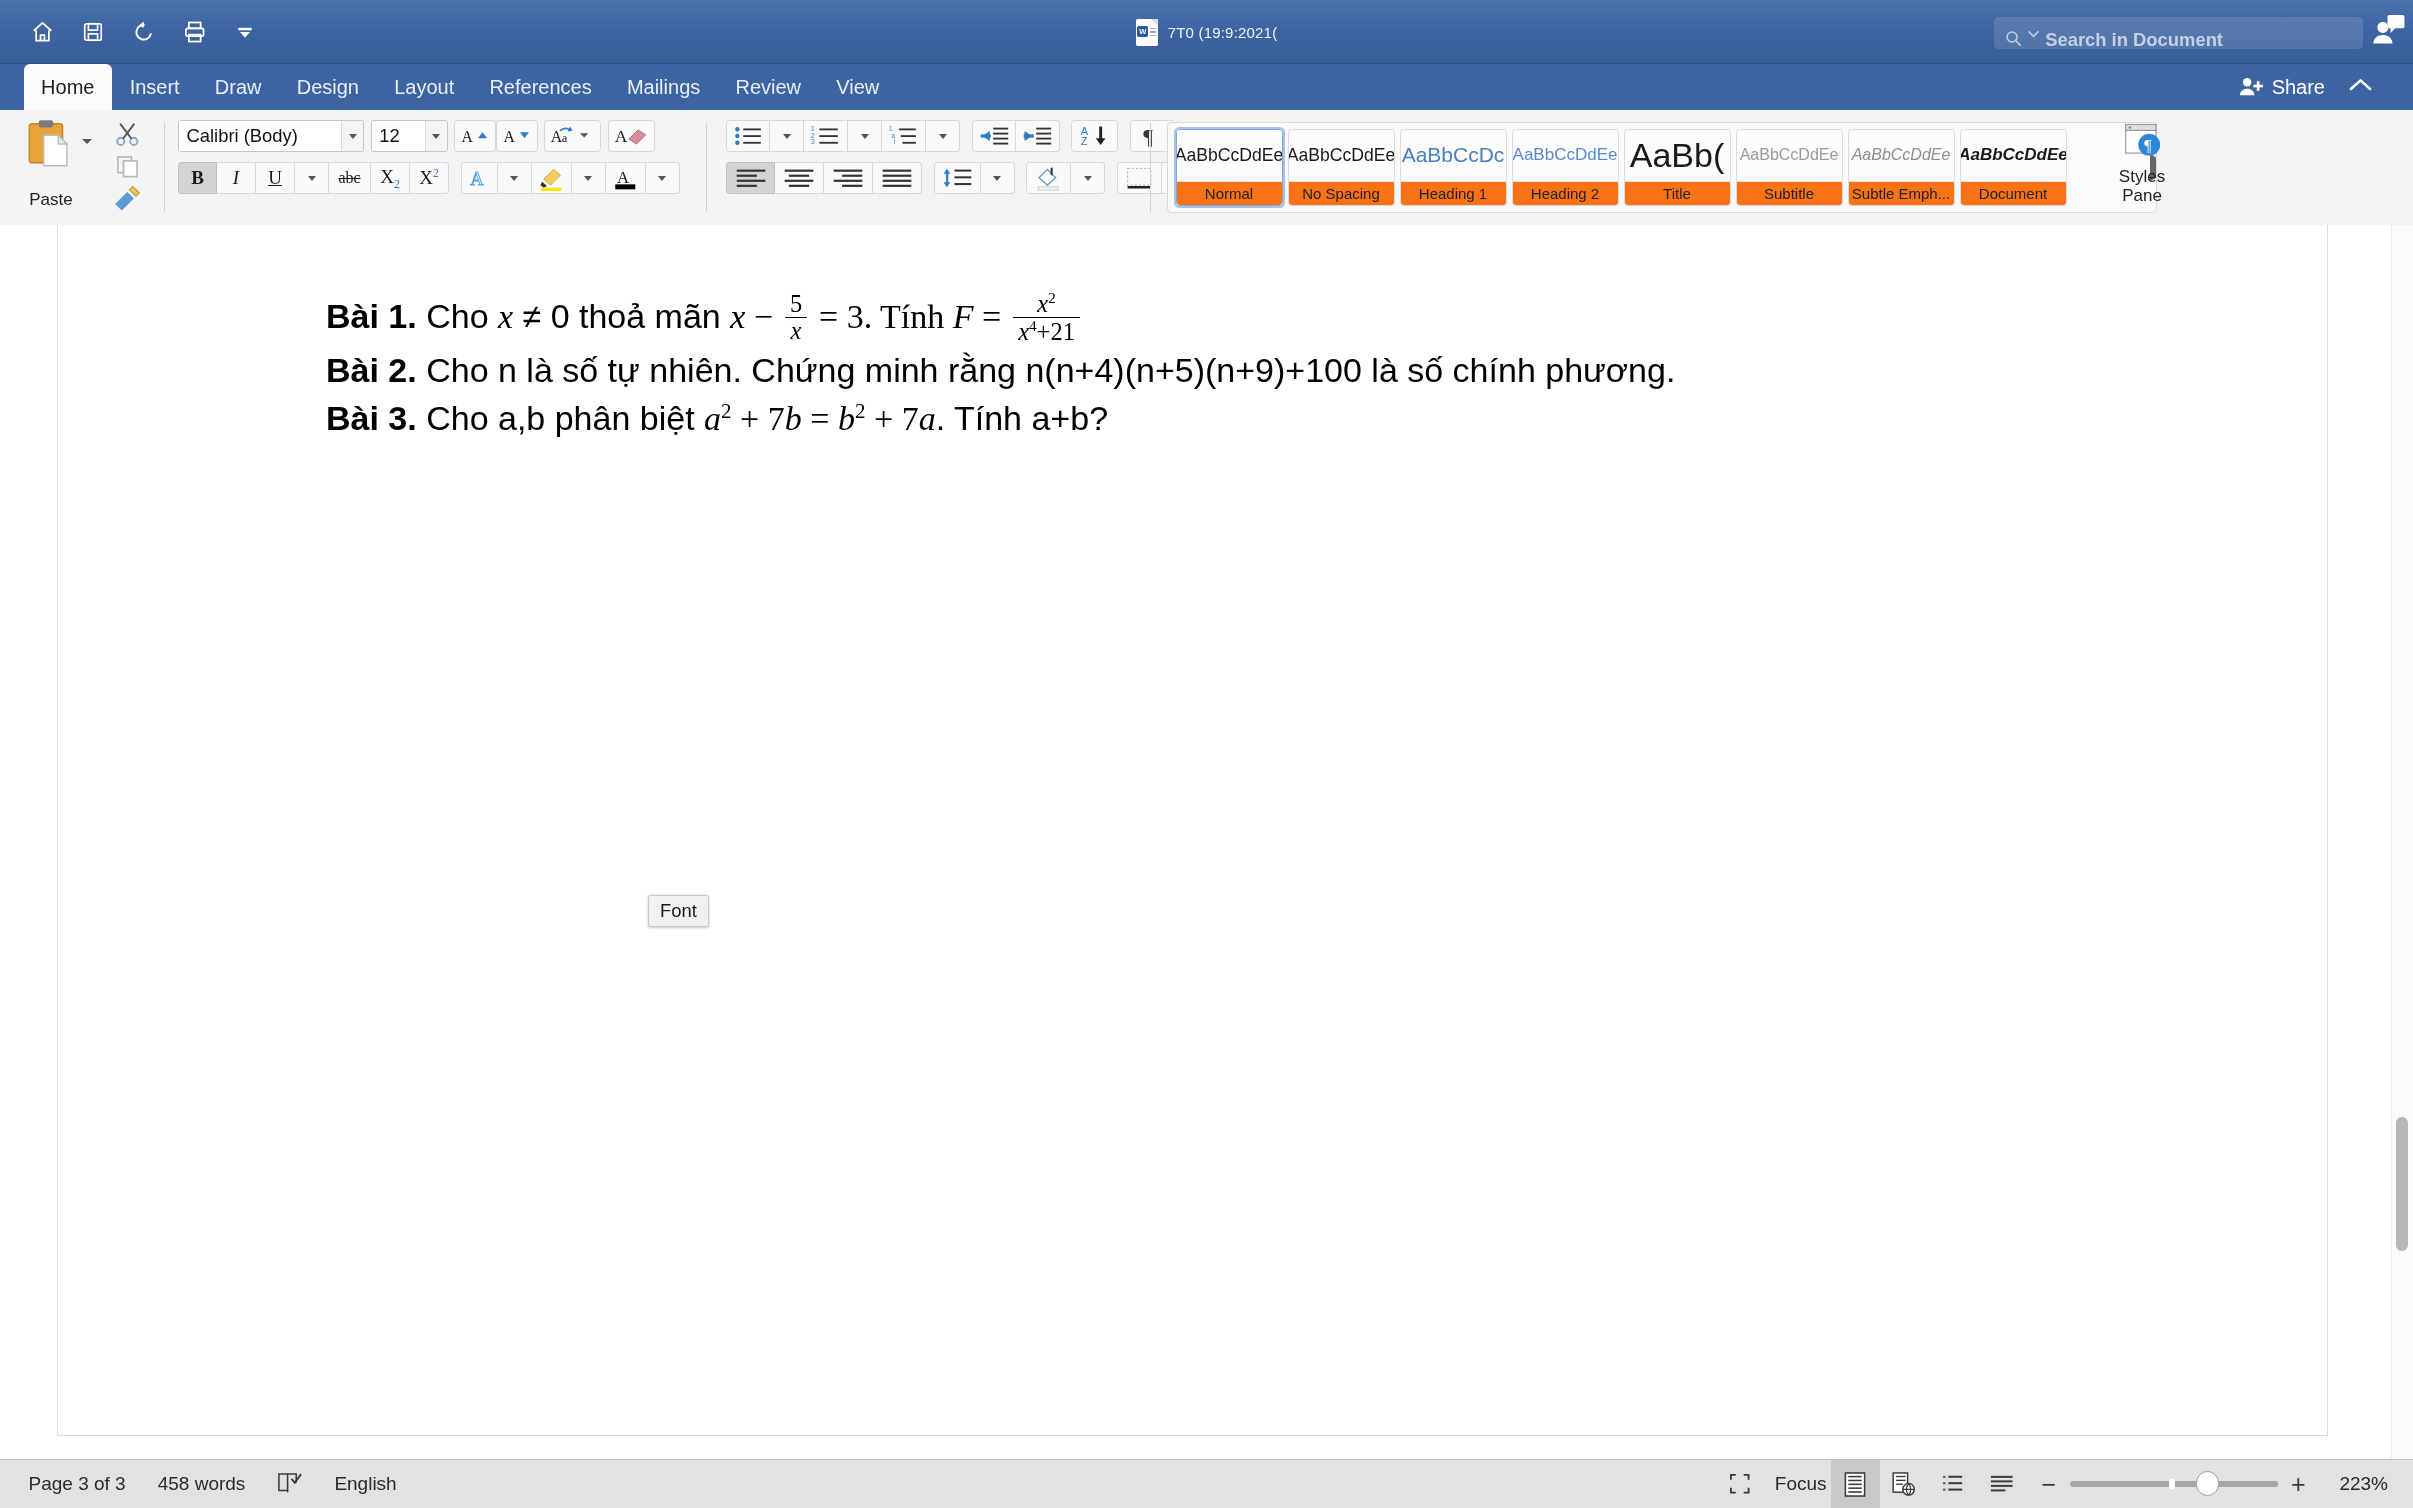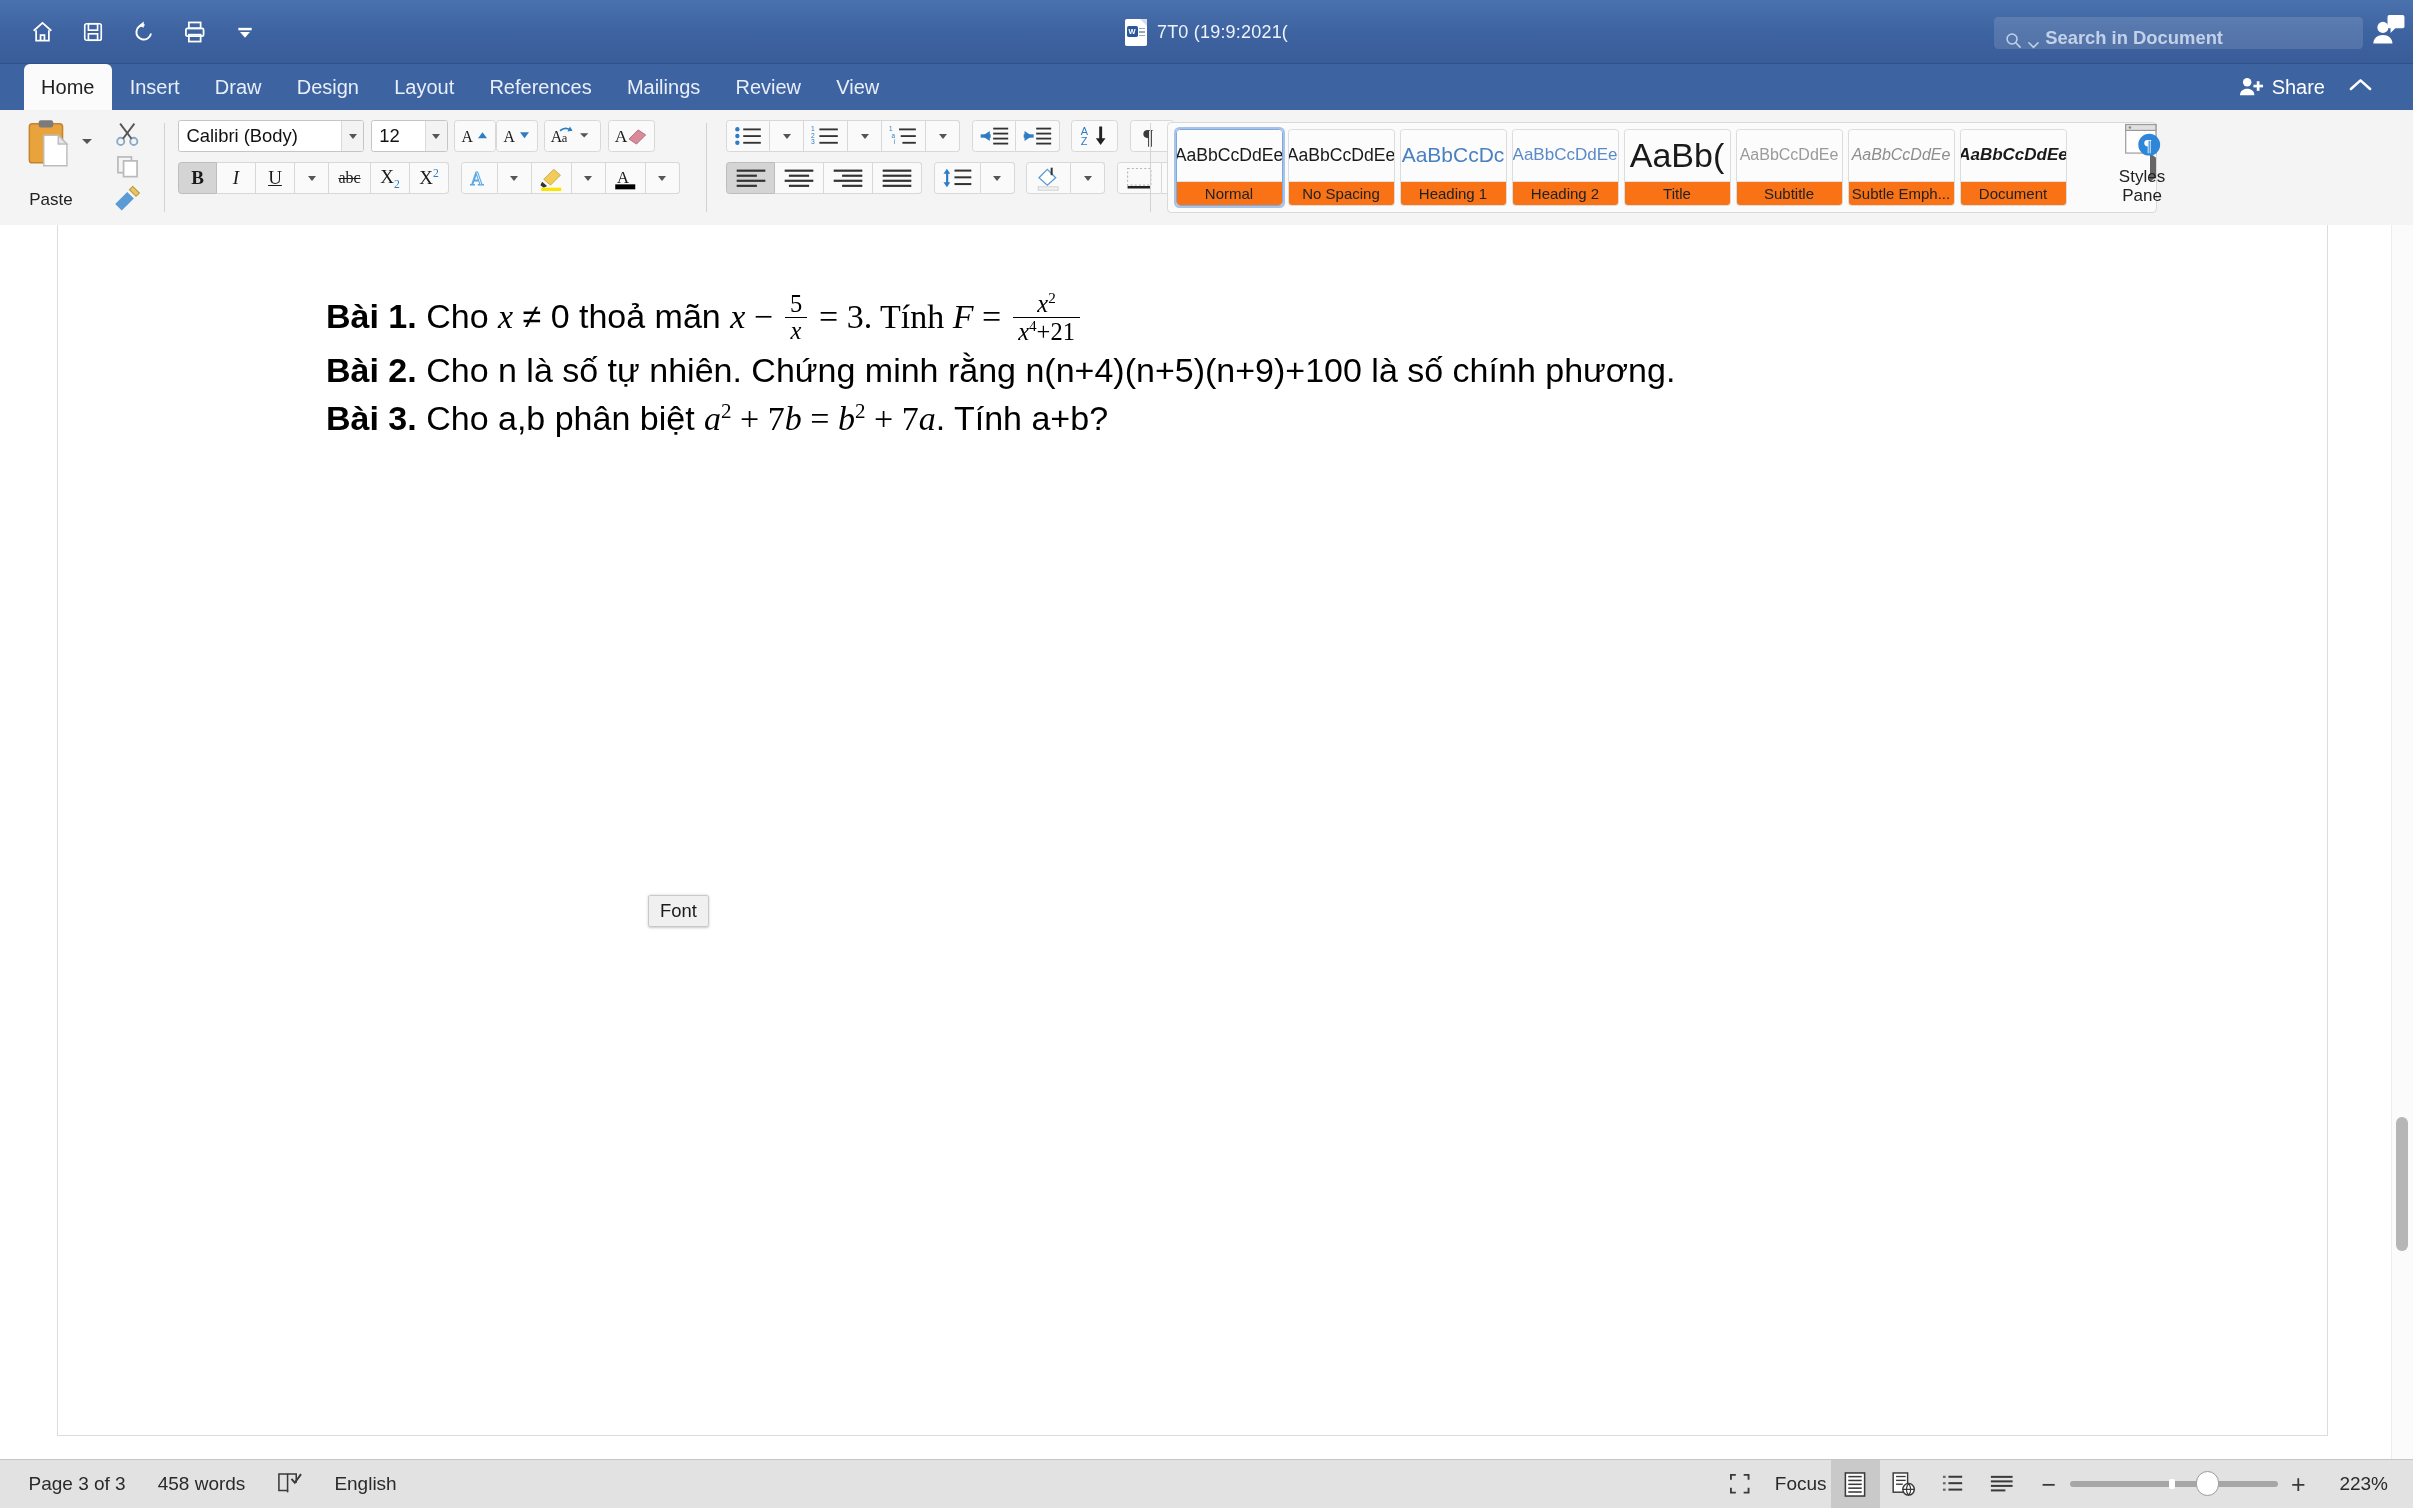--- a/index.html
+++ b/index.html
@@ -17,32 +17,32 @@
     border-bottom: 0.8px solid #2f5189;
   }
   .tb-left { position: absolute; left: 28.5px; top: 0; height: 64px; display: flex; align-items: center; gap: 22px; }
   .tb-icon { width: 28.5px; height: 28.5px; display: flex; align-items: center; justify-content: center; cursor: pointer; }
   .tb-icon svg { display: block; }
   .tb-title {
     position: absolute; left: 0; top: 0; width: 2413px; height: 64px;
     display: flex; align-items: center; justify-content: center; gap: 10px;
     pointer-events: none;
   }
-  .tb-title-text { color: #eef3fb; font-size: 18px; letter-spacing: 0.2px; }
+  .tb-title-text { color: #eef3fb; font-size: 15px; letter-spacing: 0.2px; }
   .doc-ico { width: 22px; height: 27px; position: relative; }
   .doc-ico .pg { position:absolute; inset:0; background:#fff; border-radius:1.7px; }
   .doc-ico .fold { position:absolute; right:0; top:0; border-left:7.5px solid transparent; border-top:7.5px solid #d6dde7; }
   .doc-ico .wbox { position:absolute; left:1.7px; top:7.5px; width:11px; height:11px; background:#2b579a; border-radius:1.7px;
                    color:#fff; font-size:7.5px; line-height:11px; text-align:center; font-weight:bold; }
   .doc-ico .ln { position:absolute; left:14.2px; width:5.9px; height:1.7px; background:#9aa7ba; }
 
   .searchbox {
     position: absolute; right: 50px; top: 17px; width: 369px; height: 32px;
     background: rgba(255,255,255,0.13); border-radius: 4.2px;
-    display: flex; align-items: flex-end; padding: 0 10px; gap: 5.9px; cursor: text;
+    display: flex; align-items: flex-start; padding: 12px 10px; gap: 5.9px; cursor: text;
   }
   .searchbox .ph { color: #c3d1e8; font-size: 18.4px; font-weight: bold; }
   .share-ico-tr { position: absolute; right: 6.7px; top: 11.7px; width: 37px; height: 37px; cursor:pointer; }
 
   
   .tabstrip {
     position: absolute; top: 64px; left: 0; width: 2413px; height: 46px;
     background: #3d63a0;
   }
   .tabs { position: absolute; left: 23.5px; top: 0; display: flex; height: 46px; align-items: stretch; }

